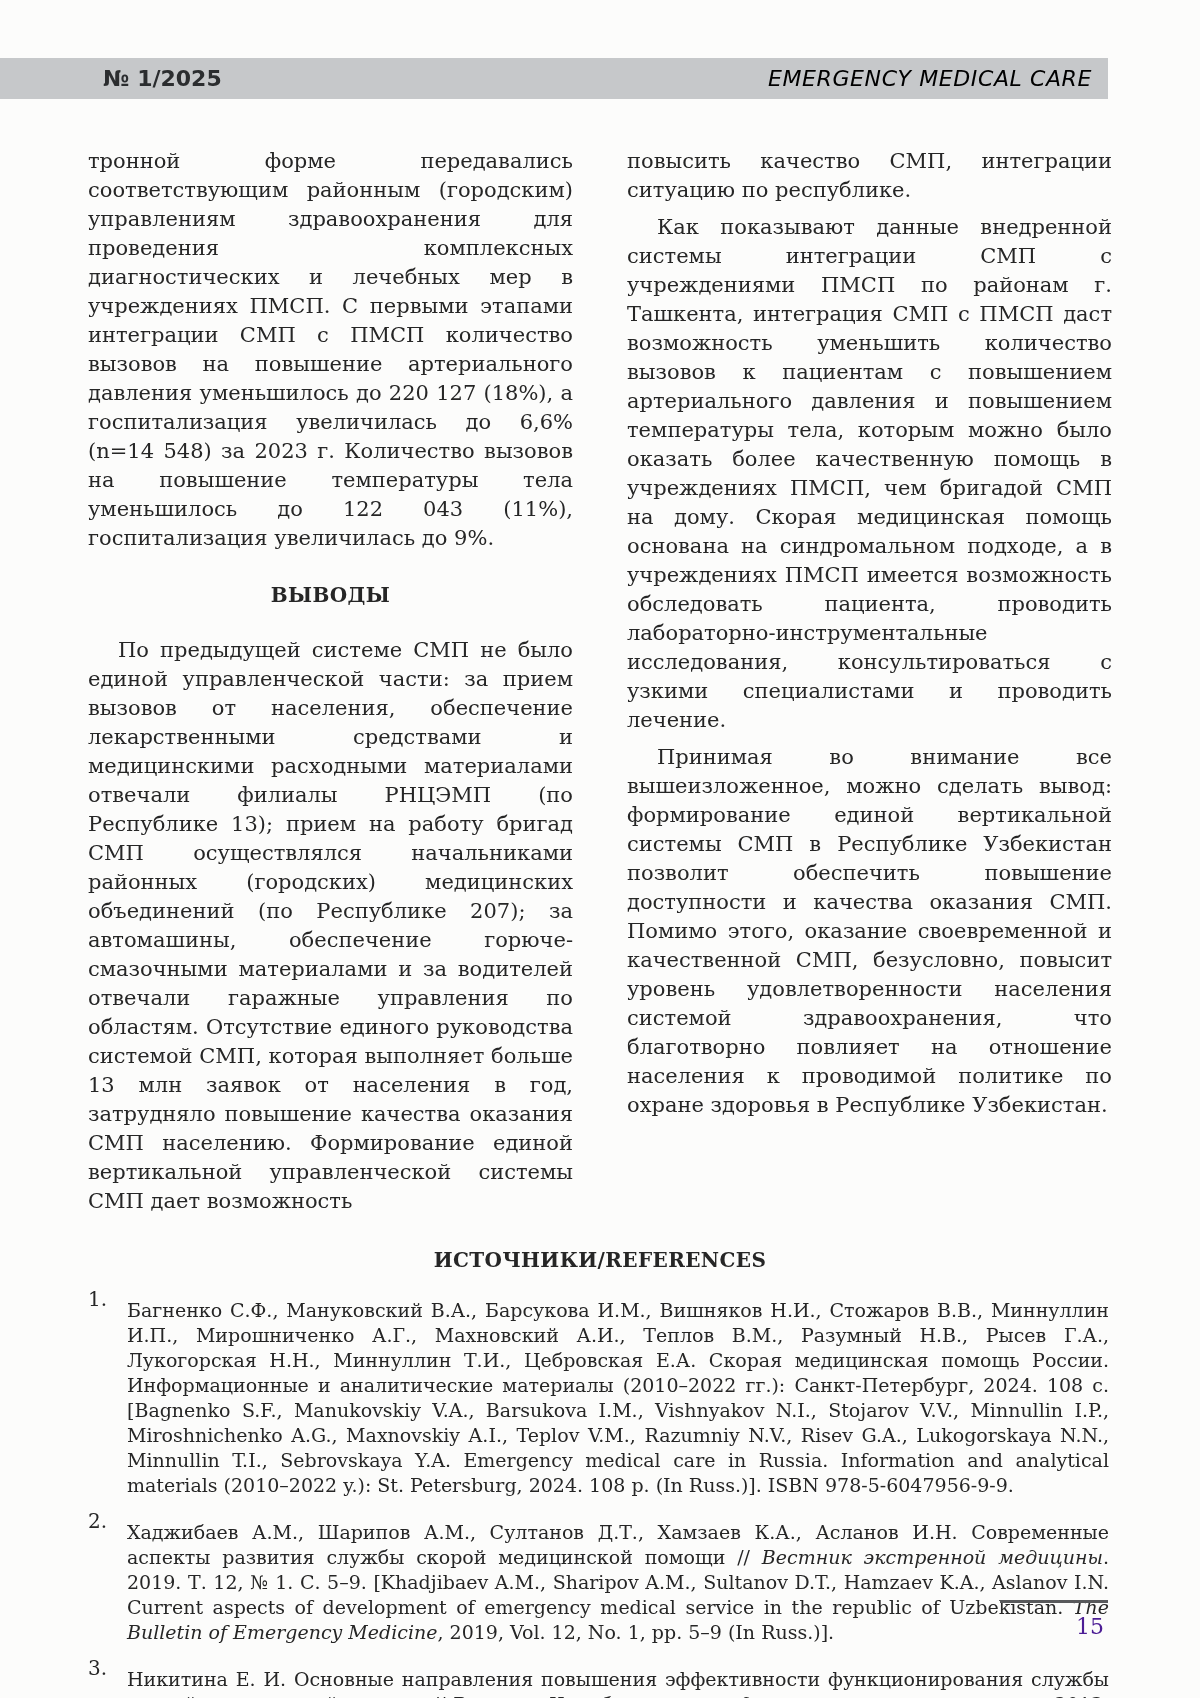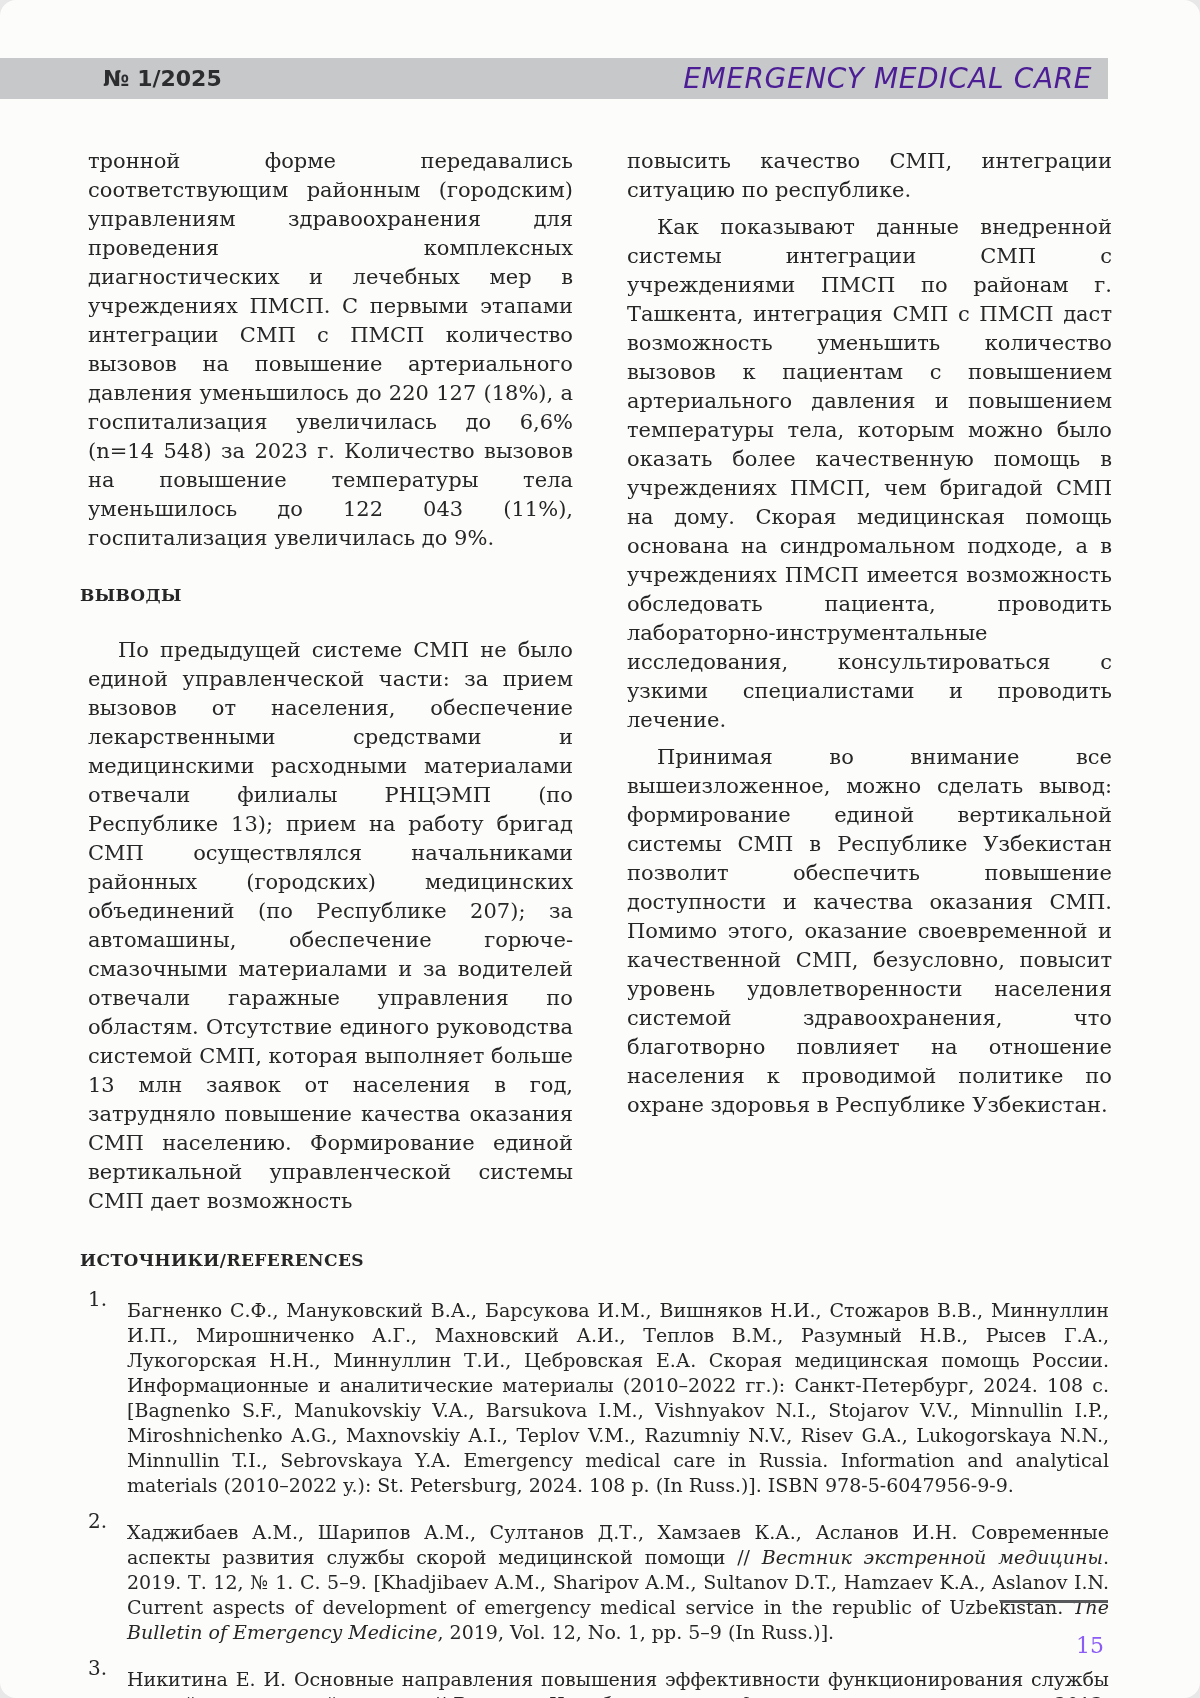--- a/index.html
+++ b/index.html
@@ -1,46 +1,46 @@
 <!DOCTYPE html>
 <html lang="ru"><head>
 <meta charset="utf-8">
 <style>
   html,body{margin:0;padding:0;background:#e8e8e8;}
   .page{
     position:relative;width:1200px;height:1698px;margin:0 auto;
     background:#fcfcfb;overflow:hidden;
-    font-family:"DejaVu Serif",serif;color:#262626;border-radius:16px;
+    font-family:"DejaVu Serif",serif;color:#262626;
   }
   
   .topbar{
     margin-top:58px;width:1108px;height:41px;background:#c6c8ca;
     display:flex;align-items:center;justify-content:space-between;
     padding:0 16px 0 103px;box-sizing:border-box;
   }
   .issue{font-family:"DejaVu Sans",sans-serif;font-weight:bold;font-size:22px;color:#2b2d2f;}
-  .journal{font-family:"DejaVu Sans",sans-serif;font-style:italic;font-size:28px;letter-spacing:0.6px;color:#4c1d95;}
+  .journal{font-family:"DejaVu Sans",sans-serif;font-style:italic;font-size:22px;letter-spacing:0.6px;color:#000000;}
   
   .content{padding:40px 80px 0 80px;}
   .cols{display:flex;gap:38px;}
   .col{flex:1;}
   .body-p{margin:8px;font-size:21px;line-height:29px;text-align:justify;}
   .indent{text-indent:30px;}
-  h2{font-size:17px;line-height:29px;margin:28px 0 26px;font-weight:bold;letter-spacing:0.4px;}
+  h2{font-size:20px;line-height:29px;text-align:center;margin:28px 0 26px;font-weight:bold;letter-spacing:0.4px;}
   .refs-heading{margin:22px 0 12px;}
   .refs{}
   .ref-row{display:flex;align-items:flex-start;}
   .ref-num{flex:0 0 36px;width:36px;padding-left:8px;box-sizing:border-box;font-size:20px;line-height:25px;}
   .ref-text{flex:1;margin:11px;font-size:19px;line-height:25px;text-align:justify;}
   .it{font-style:italic;}
   .received{margin:26px 0 0;text-align:right;font-style:italic;font-size:20px;line-height:26px;}
   
   .footer{position:absolute;right:92px;top:1600px;width:120px;text-align:right;}
   .footer-rule{width:108px;height:3px;background:#58595b;margin-left:auto;}
-  .page-num{margin-top:30px;font-size:22px;padding-right:4px;color:#8b5cf6;}
+  .page-num{margin-top:11px;font-size:22px;padding-right:4px;color:#4c1d95;}
 </style>
 </head>
 <body>
 
 <div class="page">
 
   <header class="topbar">
     <span class="issue">№ 1/2025</span>
     <span class="journal">EMERGENCY MEDICAL CARE</span>
   </header>

